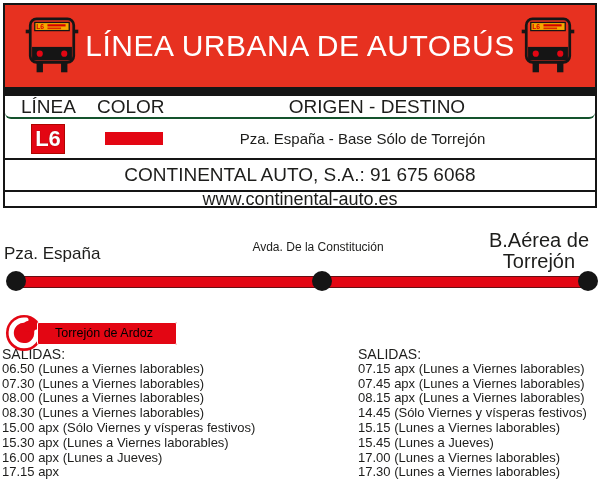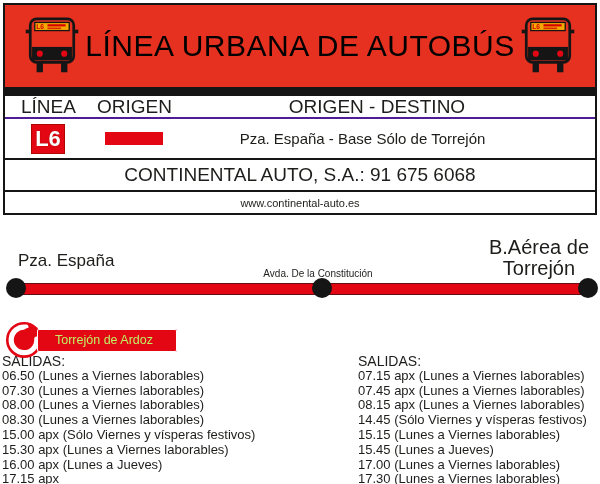--- a/index.html
+++ b/index.html
@@ -11,61 +11,61 @@
   
   .banner{
     margin:3px 3px 0 3px;height:82px;background:#e73120;
     border:2px solid #151515;border-bottom:7px solid #151515;
     box-sizing:content-box;
     display:flex;align-items:center;justify-content:space-between;
     padding:0 18px;
   }
   .banner-title{
     flex:1;text-align:center;font-size:30px;letter-spacing:.5px;
-    color:#000000;white-space:nowrap;
+    color:#ffffff;white-space:nowrap;
   }
   .bus{width:58px;height:64px;flex:0 0 auto;}
   
   .info-table{
     margin:0 3px;border:2px solid #151515;background:#fff;
   }
   .tbl-row{display:grid;grid-template-columns:88px 92px 1fr;align-items:center;}
-  .tbl-head{height:21px;border-bottom:2px solid #4c1d95;font-size:19px;}
+  .tbl-head{height:21px;border-bottom:2px solid #14532d;font-size:19px;border-radius:6px;}
   .th-linea{padding-left:16px;}
   .th-color{padding-left:4px;}
   .th-od{text-align:center;padding-right:26px;}
   .tbl-line-row{height:39px;border-bottom:2px solid #151515;}
   .line-badge{
     width:34px;height:30px;margin-left:26px;background:#e30613;
     color:#fff;font-size:22px;font-weight:bold;text-align:center;line-height:30px;
     text-shadow:0 0 1px #7a0000;box-shadow:0 0 0 1px #b00500 inset;
   }
   .color-bar{width:58px;height:13px;background:#e30613;margin-left:12px;}
   .od-text{text-align:center;font-size:15px;padding-right:55px;}
   .tbl-operator{height:30px;border-bottom:2px solid #151515;display:flex;align-items:center;justify-content:center;font-size:19px;}
-  .tbl-web{height:21px;display:flex;align-items:center;justify-content:center;font-size:11px;}
+  .tbl-web{height:14px;display:flex;align-items:center;justify-content:center;font-size:18px;}
   
   .route{position:relative;height:100px;margin-top:14px;}
   .route-line{
     position:absolute;left:14px;right:6px;top:54px;height:10px;
     background:#e30613;border-top:1px solid rgba(20,20,20,.6);border-bottom:1px solid rgba(20,20,20,.6);
     z-index:1;
   }
   .route-dot{position:absolute;top:49px;width:20px;height:20px;border-radius:50%;background:#151515;z-index:3;}
   .dot-start{left:6px;}
   .dot-mid{left:312px;}
   .dot-end{right:2px;}
-  .stop-label-start{position:absolute;left:18px;top:22px;font-size:17px;z-index:2;}
-  .stop-label-mid{position:absolute;left:318px;top:39px;transform:translateX(-50%);font-size:10px;white-space:nowrap;z-index:2;}
+  .stop-label-start{position:absolute;left:4px;top:22px;font-size:17px;z-index:2;}
+  .stop-label-mid{position:absolute;left:318px;top:18px;transform:translateX(-50%);font-size:12px;white-space:nowrap;z-index:2;}
   .stop-label-end{position:absolute;right:1px;top:8px;width:120px;text-align:center;font-size:20px;line-height:21px;z-index:2;}
   
   .logo-row{display:flex;align-items:center;margin:-9px 0 0 5px;height:40px;position:relative;z-index:2;}
   .logo-circle{width:38px;height:38px;flex:0 0 auto;}
   .logo-box{
-    margin-left:-6px;background:#e30613;color:#bef264;font-size:12.5px;
+    margin-left:-6px;background:#e30613;color:#000000;font-size:12.5px;
     height:23px;line-height:23px;padding:0 24px 0 18px;border-radius:2px;
     box-shadow:0 0 0 1px #fff inset;
   }
   
   .schedules{display:flex;margin-top:-6px;}
   .sched-col{font-size:13px;line-height:14.8px;white-space:nowrap;}
   .sched-left{width:358px;padding-left:2px;box-sizing:border-box;}
   .sched-right{flex:1;}
   .sched-col p{margin:0;}
   .sched-head{font-size:14px;}
@@ -101,21 +101,21 @@
     <circle cx="18.5" cy="41.5" r="3.4" fill="#e30613"></circle>
     <circle cx="45.5" cy="41.5" r="3.4" fill="#e30613"></circle>
     <rect x="15" y="51" width="7" height="11" fill="#151515"></rect>
     <rect x="42" y="51" width="7" height="11" fill="#151515"></rect>
   </svg>
 </div>
 
 <div class="info-table">
   <div class="tbl-row tbl-head">
     <div class="th-linea">LÍNEA</div>
-    <div class="th-color">ORIGEN</div>
+    <div class="th-color">COLOR</div>
     <div class="th-od">ORIGEN - DESTINO</div>
   </div>
   <div class="tbl-row tbl-line-row">
     <div class="line-badge">L6</div>
     <div class="color-bar"></div>
     <div class="od-text">Pza. España - Base Sólo de Torrejón</div>
   </div>
   <div class="tbl-operator">CONTINENTAL AUTO, S.A.: 91 675 6068</div>
   <div class="tbl-web">www.continental-auto.es</div>
 </div>

